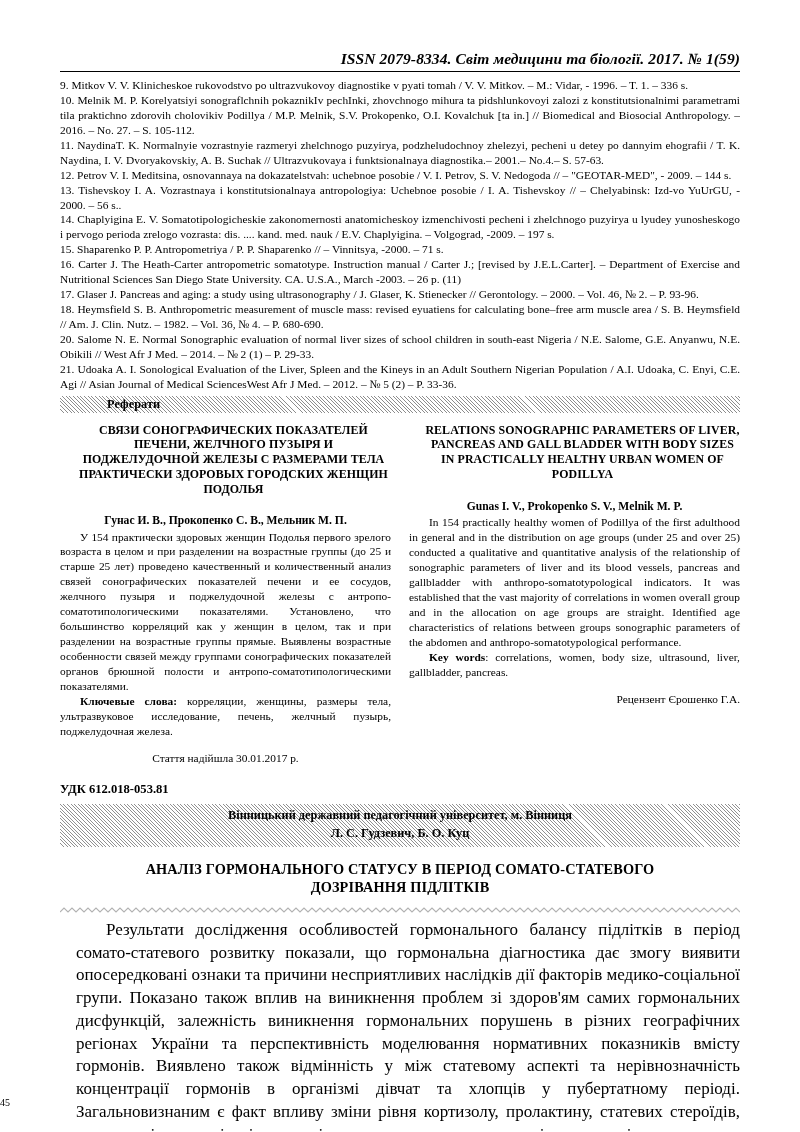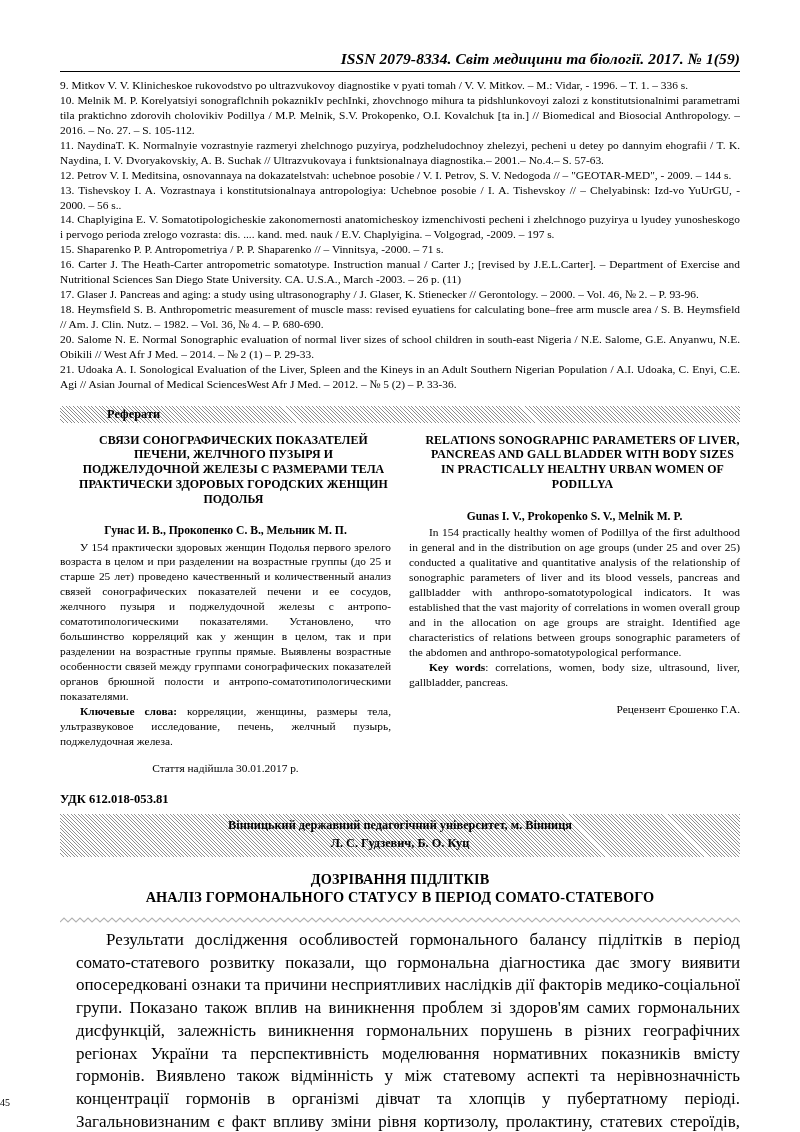--- a/index.html
+++ b/index.html
@@ -46,21 +46,21 @@
   }
   .refs .ref {
     text-indent: 0;
     margin: 0;
     text-align: justify;
     text-justify: inter-word;
   }
 
   
   .band {
-    margin-top: 14px;
+    margin-top: 4px;
     height: 17px;
     background-color: #ffffff;
     background-image:
       repeating-linear-gradient(45deg,
         #8d8d8d 0px, #8d8d8d 0.7px,
         rgba(255,255,255,0) 0.7px, rgba(255,255,255,0) 2.6px);
     position: relative;
   }
   .band-label {
     position: absolute;
@@ -242,22 +242,22 @@
   </div>
 
   <div class="udc">УДК 612.018-053.81</div>
 
   <div class="gray-band">
     <div class="gb-line">Вінницький державний педагогічний університет, м. Вінниця</div>
     <div class="gb-line">Л. С. Гудзевич, Б. О. Куц</div>
   </div>
 
   <div class="art-title">
+    <div>АНАЛІЗ ГОРМОНАЛЬНОГО СТАТУСУ В ПЕРІОД СОМАТО-СТАТЕВОГО</div>
     <div>ДОЗРІВАННЯ ПІДЛІТКІВ</div>
-    <div>АНАЛІЗ ГОРМОНАЛЬНОГО СТАТУСУ В ПЕРІОД СОМАТО-СТАТЕВОГО</div>
   </div>
 
   <div class="wave">
     <svg width="680" height="8" viewBox="0 0 680 8" preserveAspectRatio="none" aria-hidden="true">
       <path d="M0 6 L4 2 L8 6 L12 2 L16 6 L20 2 L24 6 L28 2 L32 6 L36 2 L40 6 L44 2 L48 6 L52 2 L56 6 L60 2 L64 6 L68 2 L72 6 L76 2 L80 6 L84 2 L88 6 L92 2 L96 6 L100 2 L104 6 L108 2 L112 6 L116 2 L120 6 L124 2 L128 6 L132 2 L136 6 L140 2 L144 6 L148 2 L152 6 L156 2 L160 6 L164 2 L168 6 L172 2 L176 6 L180 2 L184 6 L188 2 L192 6 L196 2 L200 6 L204 2 L208 6 L212 2 L216 6 L220 2 L224 6 L228 2 L232 6 L236 2 L240 6 L244 2 L248 6 L252 2 L256 6 L260 2 L264 6 L268 2 L272 6 L276 2 L280 6 L284 2 L288 6 L292 2 L296 6 L300 2 L304 6 L308 2 L312 6 L316 2 L320 6 L324 2 L328 6 L332 2 L336 6 L340 2 L344 6 L348 2 L352 6 L356 2 L360 6 L364 2 L368 6 L372 2 L376 6 L380 2 L384 6 L388 2 L392 6 L396 2 L400 6 L404 2 L408 6 L412 2 L416 6 L420 2 L424 6 L428 2 L432 6 L436 2 L440 6 L444 2 L448 6 L452 2 L456 6 L460 2 L464 6 L468 2 L472 6 L476 2 L480 6 L484 2 L488 6 L492 2 L496 6 L500 2 L504 6 L508 2 L512 6 L516 2 L520 6 L524 2 L528 6 L532 2 L536 6 L540 2 L544 6 L548 2 L552 6 L556 2 L560 6 L564 2 L568 6 L572 2 L576 6 L580 2 L584 6 L588 2 L592 6 L596 2 L600 6 L604 2 L608 6 L612 2 L616 6 L620 2 L624 6 L628 2 L632 6 L636 2 L640 6 L644 2 L648 6 L652 2 L656 6 L660 2 L664 6 L668 2 L672 6 L676 2 L680 6" fill="none" stroke="#b2b2b2" stroke-width="1.1"></path>
     </svg>
   </div>
 
   <div class="art-body">
     <p>Результати дослідження особливостей гормонального балансу підлітків в період сомато-статевого розвитку показали, що гормональна діагностика дає змогу виявити опосередковані ознаки та причини несприятливих наслідків дії факторів медико-соціальної групи. Показано також вплив на виникнення проблем зі здоров'ям самих гормональних дисфункцій, залежність виникнення гормональних порушень в різних географічних регіонах України та перспективність моделювання нормативних показників вмісту гормонів. Виявлено також відмінність у між статевому аспекті та нерівнозначність концентрації гормонів в організмі дівчат та хлопців у пубертатному періоді. Загальновизнаним є факт впливу зміни рівня кортизолу, пролактину, статевих стероїдів, тиреотропіну у пацієнтів з ожирінням, недостатньою масою тіла, алкоголізмом в певних регіонах та іншими супутніми захворюваннями в період підліткового становлення. Для визначення норм варто враховувати показники індивідуального благополуччя та вже зараз працювати над покращенням якості життя підлітків.</p>

